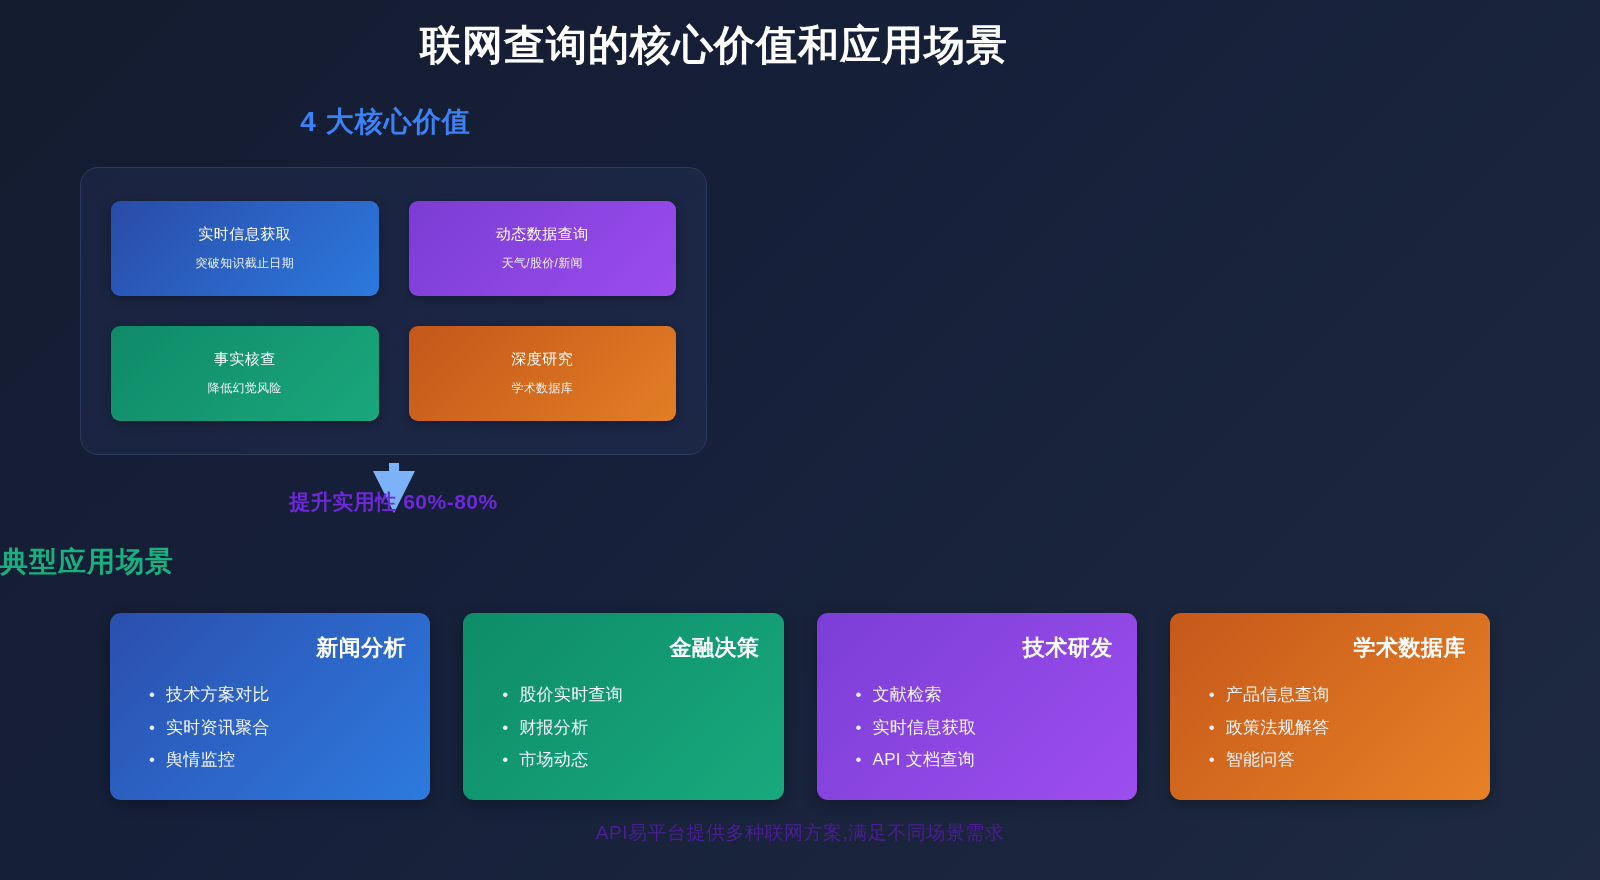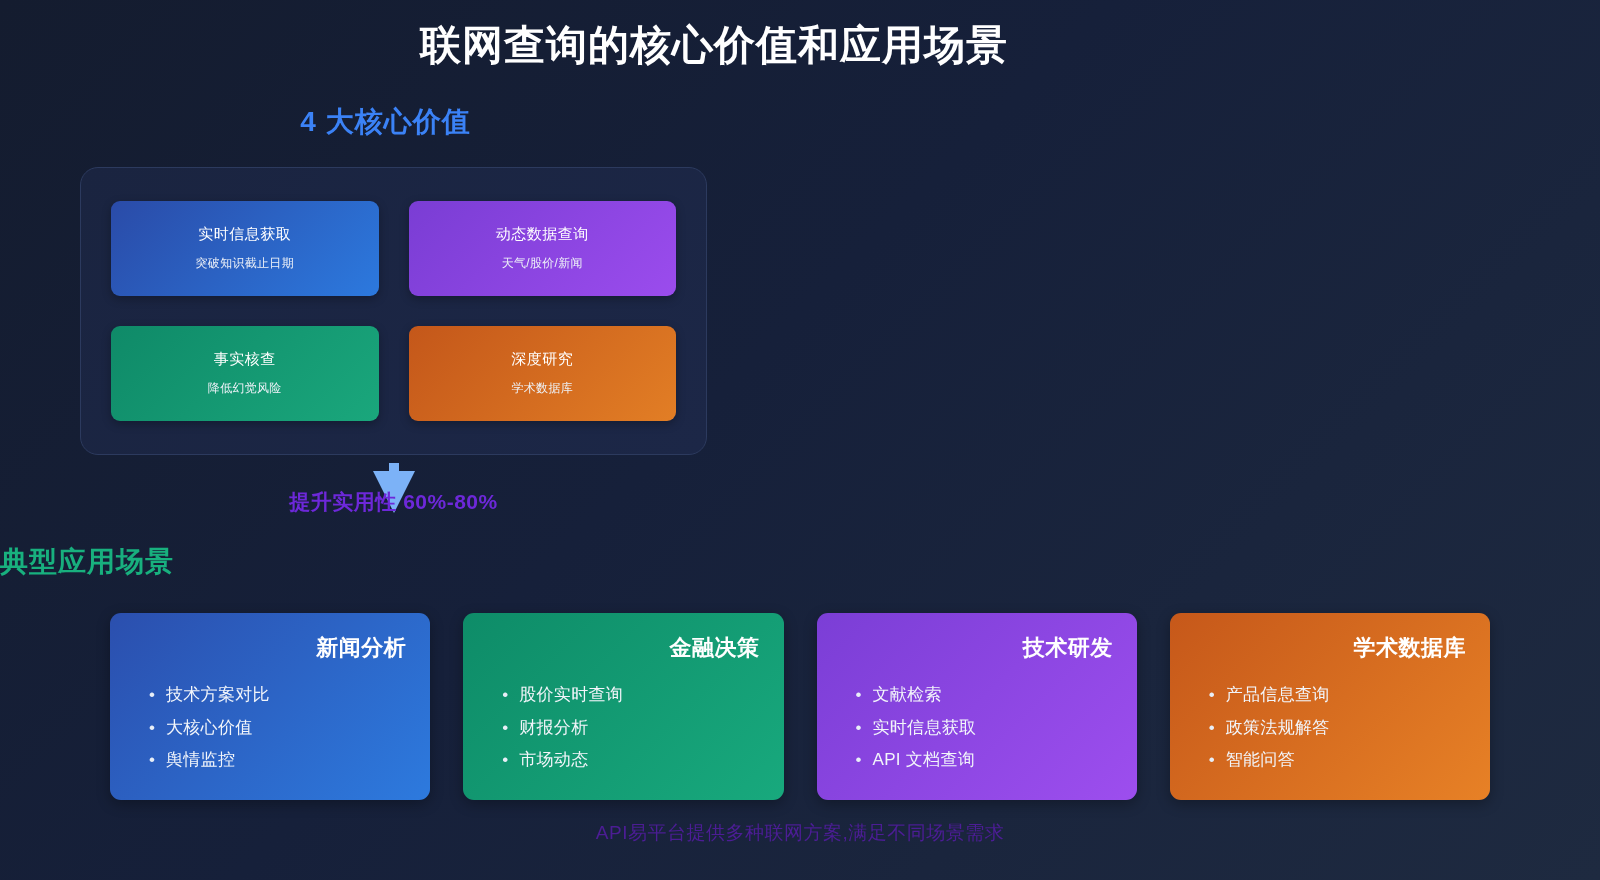--- a/index.html
+++ b/index.html
@@ -243,21 +243,21 @@
   <div class="uplift-note">提升实用性 60%-80%</div>
 
   <div class="scenes-heading">典型应用场景</div>
 
   <div class="scene-row">
 
     <div class="scene-card sc-blue">
       <div class="s-title">新闻分析</div>
       <ul>
         <li><span class="dot">•</span><span>技术方案对比</span></li>
-        <li><span class="dot">•</span><span>大核心价值</span></li>
+        <li><span class="dot">•</span><span>实时资讯聚合</span></li>
         <li><span class="dot">•</span><span>舆情监控</span></li>
       </ul>
     </div>
 
     <div class="scene-card sc-teal">
       <div class="s-title">金融决策</div>
       <ul>
         <li><span class="dot">•</span><span>股价实时查询</span></li>
         <li><span class="dot">•</span><span>财报分析</span></li>
         <li><span class="dot">•</span><span>市场动态</span></li>

